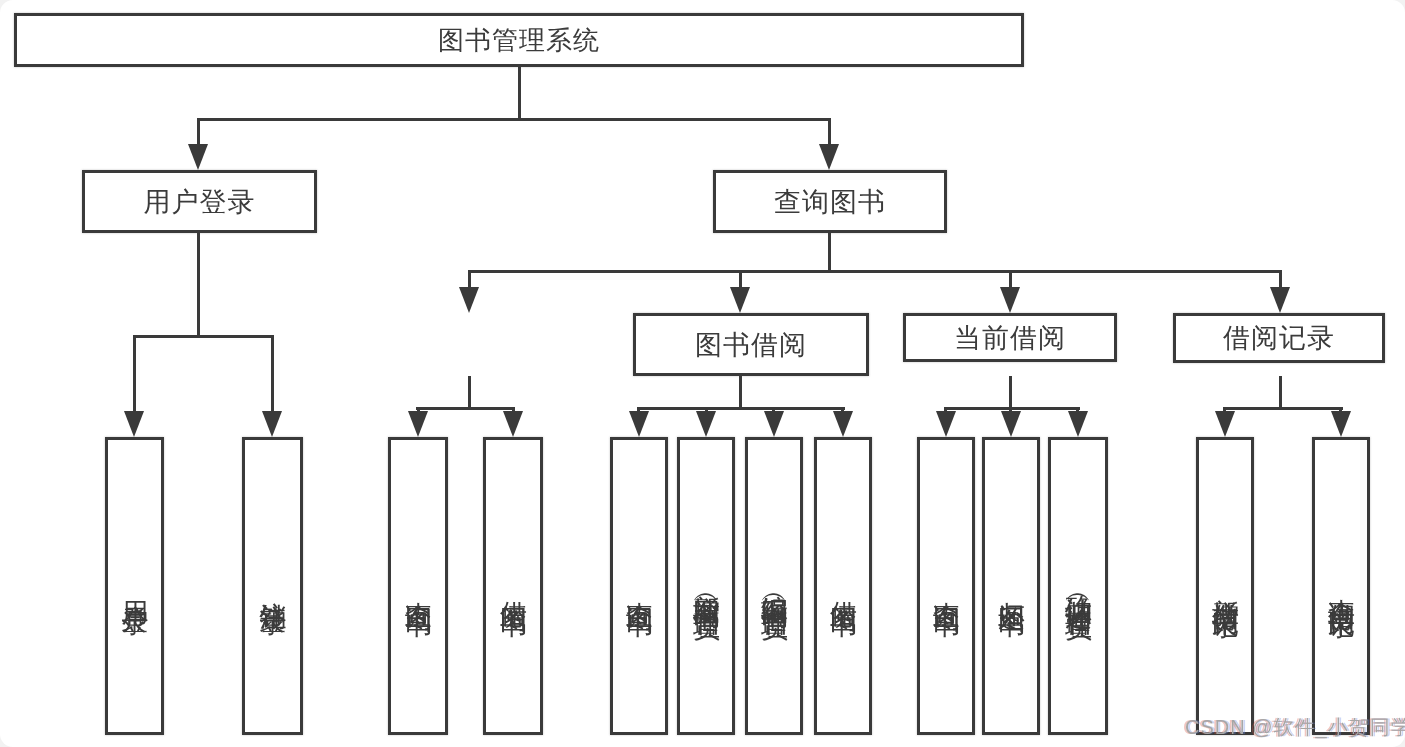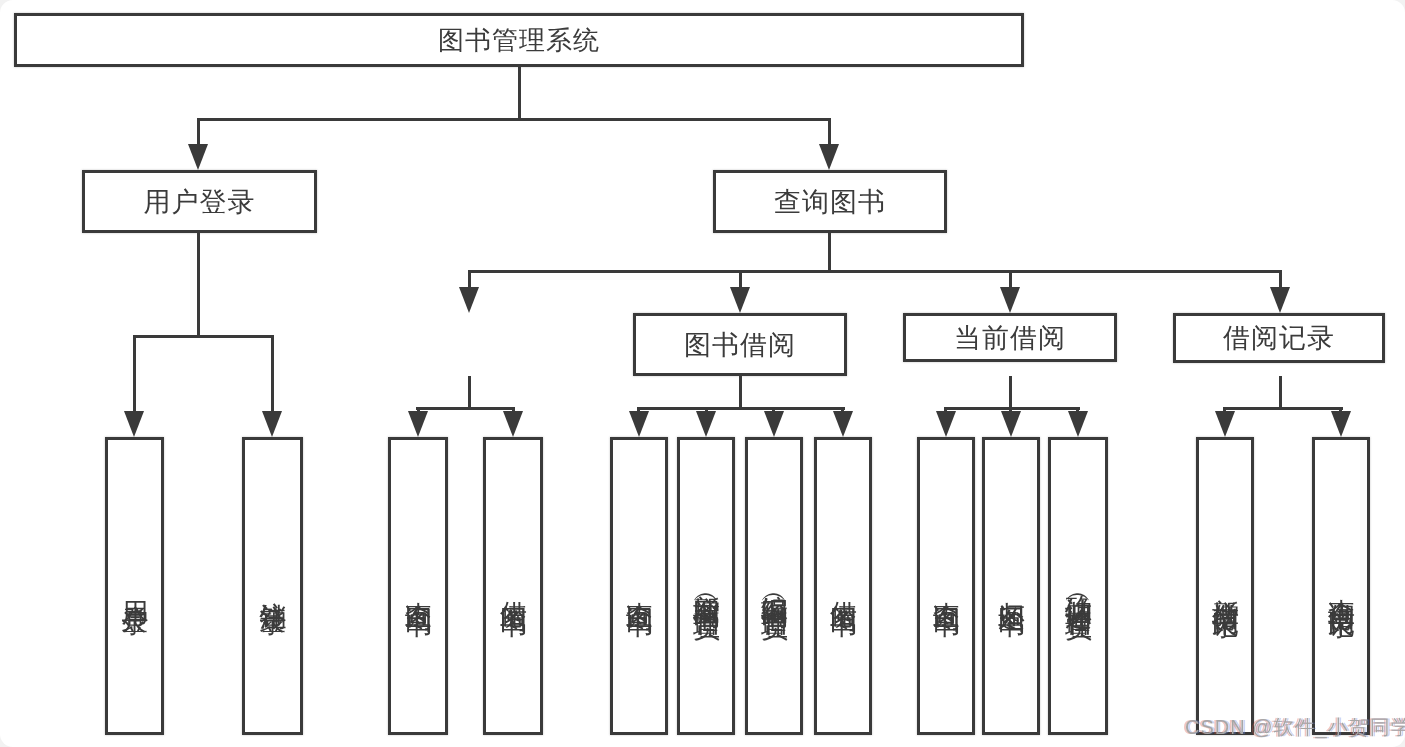--- a/index.html
+++ b/index.html
@@ -60,21 +60,21 @@
   <div class="hl" style="left:468px;top:270px;width:813px;"></div>
   <div class="vl" style="left:468px;top:270px;height:20px;"></div>
   <div class="ah" style="left:459px;top:287px;"></div>
   <div class="vl" style="left:739px;top:270px;height:20px;"></div>
   <div class="ah" style="left:730px;top:287px;"></div>
   <div class="vl" style="left:1009px;top:270px;height:20px;"></div>
   <div class="ah" style="left:1000px;top:287px;"></div>
   <div class="vl" style="left:1279px;top:270px;height:20px;"></div>
   <div class="ah" style="left:1270px;top:287px;"></div>
 
-  <div class="box h" style="left:633px;top:313px;width:214px;height:63px;">图书借阅</div>
+  <div class="box h" style="left:633px;top:313px;width:236px;height:63px;">图书借阅</div>
   <div class="box h" style="left:903px;top:313px;width:214px;height:49px;">当前借阅</div>
   <div class="box h" style="left:1173px;top:313px;width:212px;height:50px;">借阅记录</div>
 
   <div class="vl" style="left:468px;top:376px;height:33px;"></div>
   <div class="vl" style="left:739px;top:376px;height:33px;"></div>
   <div class="vl" style="left:1009px;top:376px;height:33px;"></div>
   <div class="vl" style="left:1279px;top:376px;height:33px;"></div>
 
   <div class="hl" style="left:416px;top:407px;width:99px;"></div>
   <div class="hl" style="left:637px;top:407px;width:208px;"></div>

